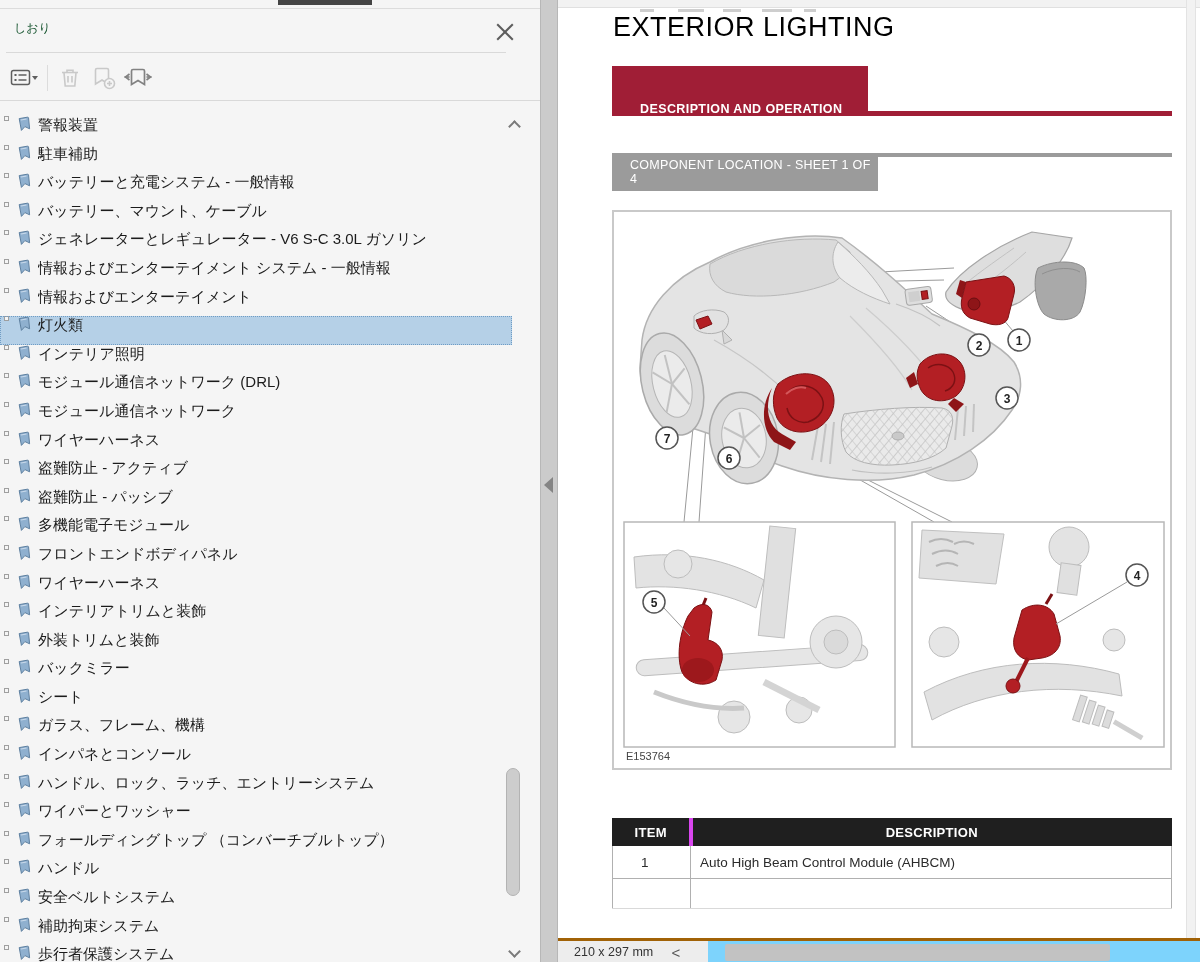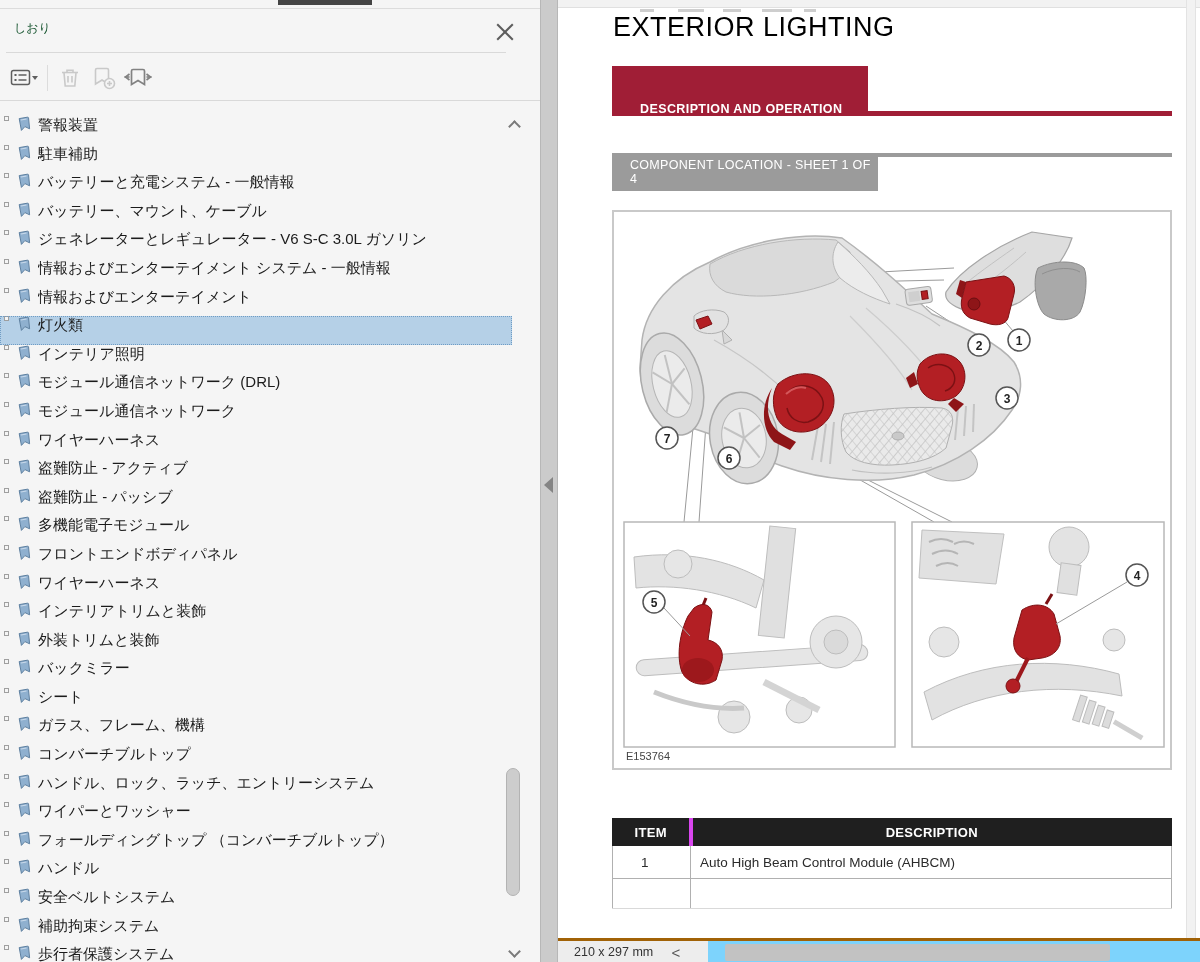--- a/index.html
+++ b/index.html
@@ -318,21 +318,21 @@
           <svg class="bm-ico" viewBox="0 0 16 16">
             <use href="#bm-ribbon"></use>
           </svg>
           <span class="bm-label">ガラス、フレーム、機構</span>
         </div>
       <div class="bm-row">
           <span class="bm-exp"></span>
           <svg class="bm-ico" viewBox="0 0 16 16">
             <use href="#bm-ribbon"></use>
           </svg>
-          <span class="bm-label">コンバーチブルトップ</span>
+          <span class="bm-label">インパネとコンソール</span>
         </div>
       <div class="bm-row">
           <span class="bm-exp"></span>
           <svg class="bm-ico" viewBox="0 0 16 16">
             <use href="#bm-ribbon"></use>
           </svg>
           <span class="bm-label">ハンドル、ロック、ラッチ、エントリーシステム</span>
         </div>
       <div class="bm-row">
           <span class="bm-exp"></span>

